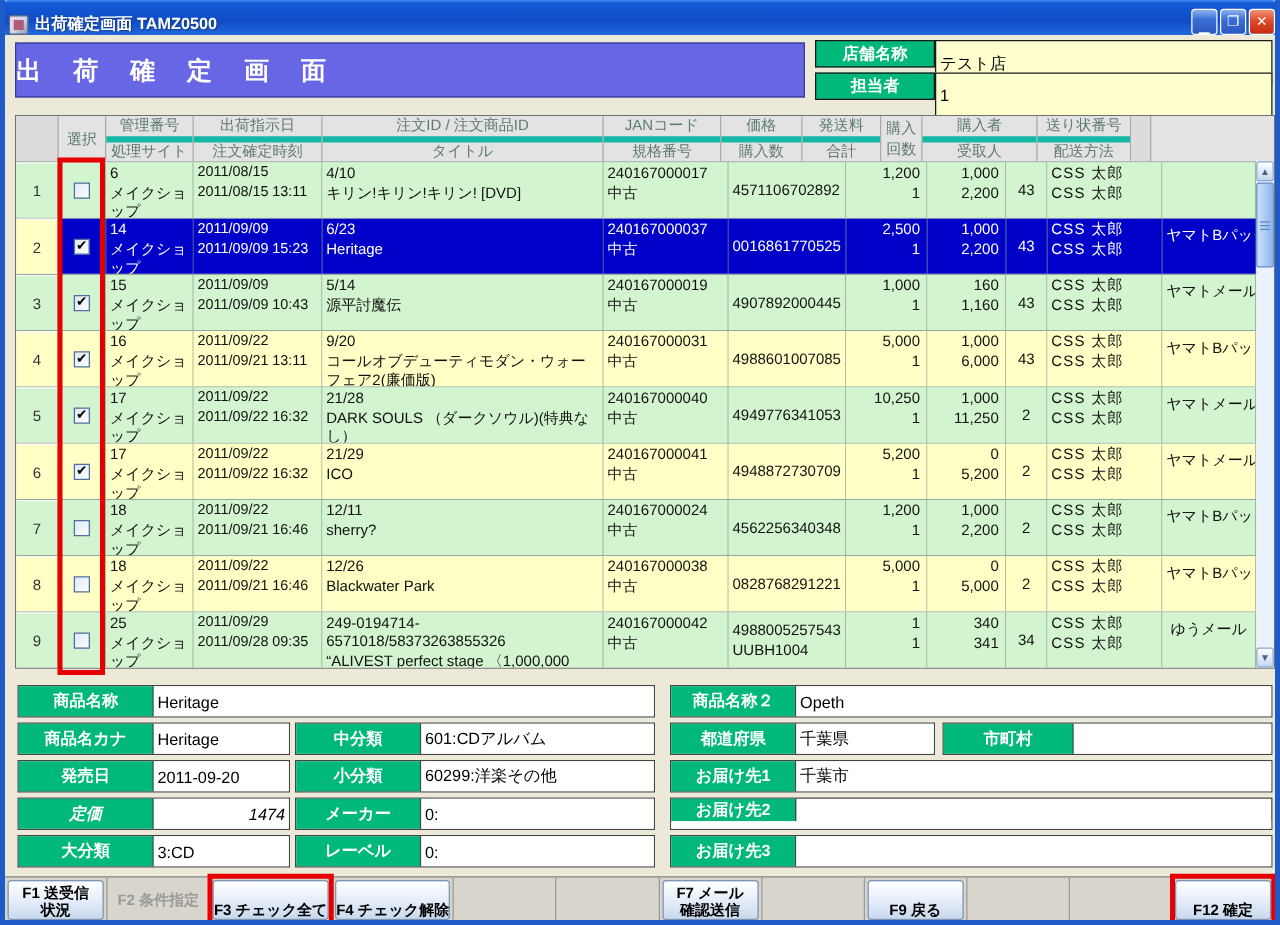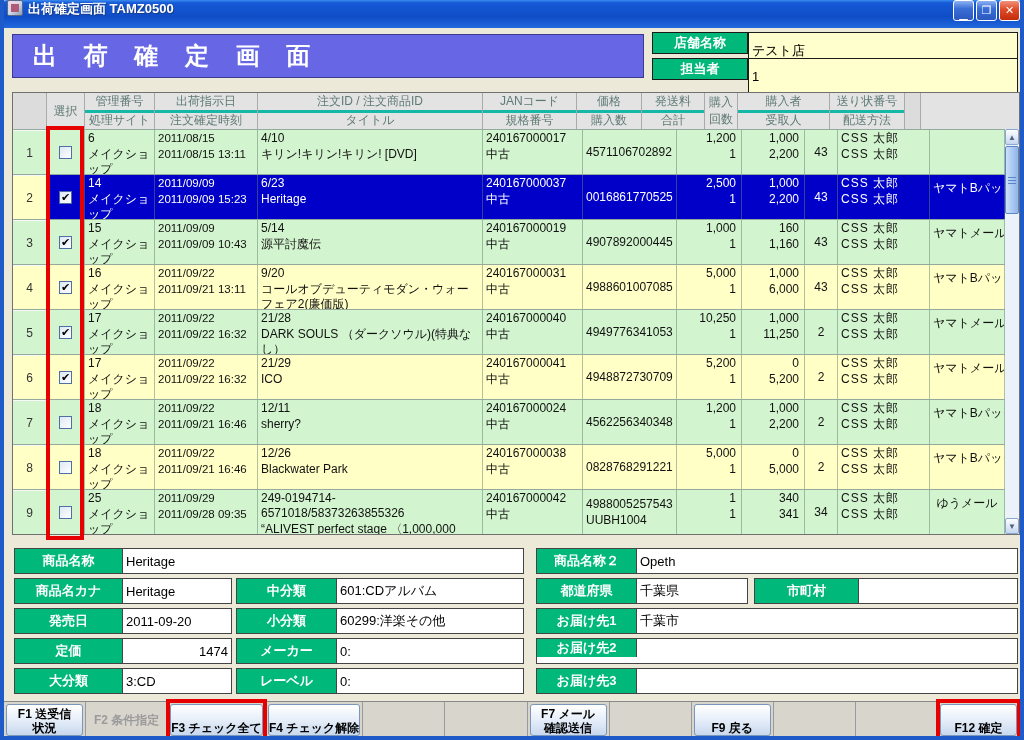--- a/index.html
+++ b/index.html
@@ -2,46 +2,46 @@
 <html><head>
 <meta charset="utf-8">
 <style>
   html,body{margin:0;padding:0;background:#3a6ea5;}
   *{box-sizing:border-box;font-family:"Liberation Sans","DejaVu Sans",sans-serif;}
   .window{position:relative;width:1024px;height:740px;background:#ECE9D8;overflow:hidden;
           border-left:4px solid #1E5AC8;border-right:4px solid #1E5AC8;border-bottom:4px solid #1E5AC8;}
   
   .titlebar{position:absolute;left:-4px;top:0;width:1024px;height:28px;
     background:linear-gradient(180deg,#3B8BF0 0%,#1659D6 10%,#0E4DC6 60%,#2268DE 100%);
-    border-radius:7px 7px 0 0;display:flex;align-items:flex-start;padding:0 4px;}
+    border-radius:7px 7px 0 0;display:flex;align-items:flex-end;padding:0 4px;}
   .appicon{width:16px;height:16px;margin:0 5px 0 3px;border-radius:2px;
     background:linear-gradient(135deg,#f6d7e6 0%,#cfd8e8 50%,#8f9bb0 100%);
     border:1px solid #5a6a86;position:relative;}
   .appicon:after{content:"";position:absolute;left:3px;top:3px;width:8px;height:8px;background:#b05a78;}
   .titletext{color:#fff;font-weight:bold;font-size:13px;text-shadow:1px 1px 1px #1a3a80;flex:1;white-space:nowrap;overflow:hidden;}
   .tbtns{display:flex;gap:2px;}
   .tbtn{width:21px;height:21px;border-radius:3px;border:1px solid #fff;color:#fff;font-size:11px;font-weight:bold;
     display:flex;align-items:center;justify-content:center;
     background:linear-gradient(180deg,#8DB2F2 0%,#3B6FD6 40%,#2A58BE 100%);}
   .tbtn.close{background:linear-gradient(180deg,#F0927C 0%,#E04A28 45%,#C22D0C 100%);}
   .tbtn.min span{position:relative;top:4px;}
   
   .banner{position:absolute;left:8px;top:34px;width:632px;height:44px;background:#6767E6;
-    border:1px solid #3a3a90;color:#fff;font-size:24px;font-weight:bold;letter-spacing:10px;
-    display:flex;align-items:center;padding-left:20px;}
+    border:1px solid #3a3a90;color:#fff;font-size:20px;font-weight:bold;letter-spacing:10px;
+    display:flex;align-items:center;}
   .hf-label{position:absolute;height:22px;width:96px;background:#00B87A;border:1px solid #1a1a1a;
     color:#fff;font-size:13px;font-weight:bold;display:flex;align-items:center;justify-content:center;}
   .hf-field{position:absolute;height:37px;background:#FFFFCE;border:1px solid #1a1a1a;font-size:13px;
     display:flex;align-items:center;padding-left:3px;color:#000;}
   
   .table{position:absolute;left:8px;top:92px;width:1008px;border:1px solid #707070;background:#fff;}
   .hrow{display:flex;height:36px;background:#E3E3E3;color:#5E7A74;font-size:12px;}
   .hcell{border-right:1px solid #aaa;display:flex;flex-direction:column;}
   .hcell div{flex:1;display:flex;align-items:center;justify-content:center;white-space:nowrap;overflow:hidden;}
-  .hcell .ht{border-bottom:3px solid #14b8a6;text-align:right;}
+  .hcell .ht{border-bottom:5px solid #14b8a6;text-align:right;}
   .hcell.merged{align-items:center;justify-content:center;}
   .hcell.merged div{flex:0 0 auto;}
   .corner{background:#DCDCDC;}
   .trow{display:flex;height:45px;border-top:1px solid #93AB9D;font-size:12px;color:#111;}
   .cell{overflow:hidden;border-right:1px solid rgba(100,130,110,.5);}
   .gut{background:#E2E2E2;border-top:1px solid #f8f8f8;border-right:1px solid #909090;
        display:flex;align-items:center;justify-content:center;color:#333;}
   .green .cell{background:#D2F4CE;}
   .yellow .cell{background:#FFFFC6;}
   .trow.selected .cell:not(.gut){background:#0000C8;color:#fff;}
@@ -634,21 +634,21 @@
     <div class="pfield">601:CDアルバム</div>
   </div>
   <div class="pair" style="left:10px;top:608px;width:218px;">
     <div class="plabel" style="width:108px;">発売日</div>
     <div class="pfield">2011-09-20</div>
   </div>
   <div class="pair" style="left:232px;top:608px;width:288px;">
     <div class="plabel" style="width:100px;">小分類</div>
     <div class="pfield">60299:洋楽その他</div>
   </div>
-  <div class="pair" style="left:10px;top:638px;width:218px;">
+  <div class="pair" style="left:10px;top:638px;width:218px;font-style:italic;">
     <div class="plabel" style="width:108px;">定価</div>
     <div class="pfield right">1474</div>
   </div>
   <div class="pair" style="left:232px;top:638px;width:288px;">
     <div class="plabel" style="width:100px;">メーカー</div>
     <div class="pfield">0:</div>
   </div>
   <div class="pair" style="left:10px;top:668px;width:218px;">
     <div class="plabel" style="width:108px;">大分類</div>
     <div class="pfield">3:CD</div>

